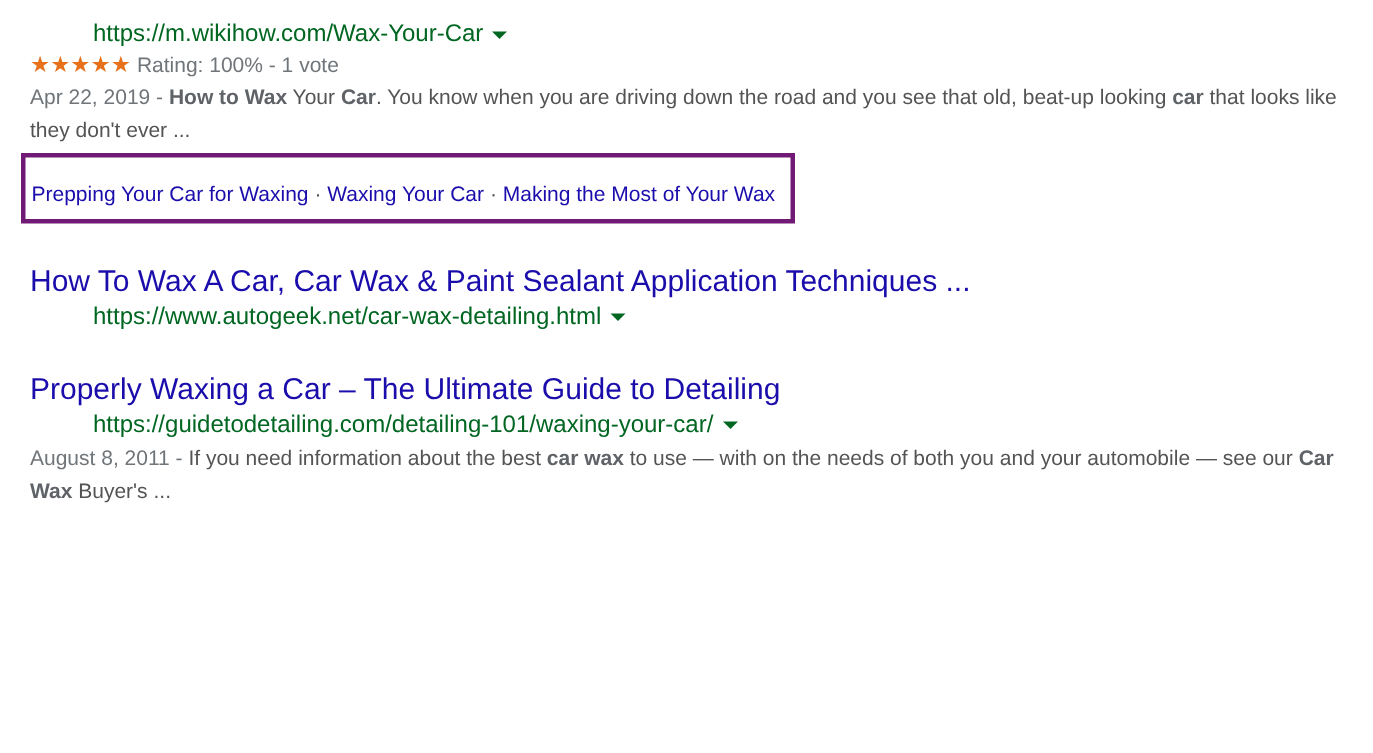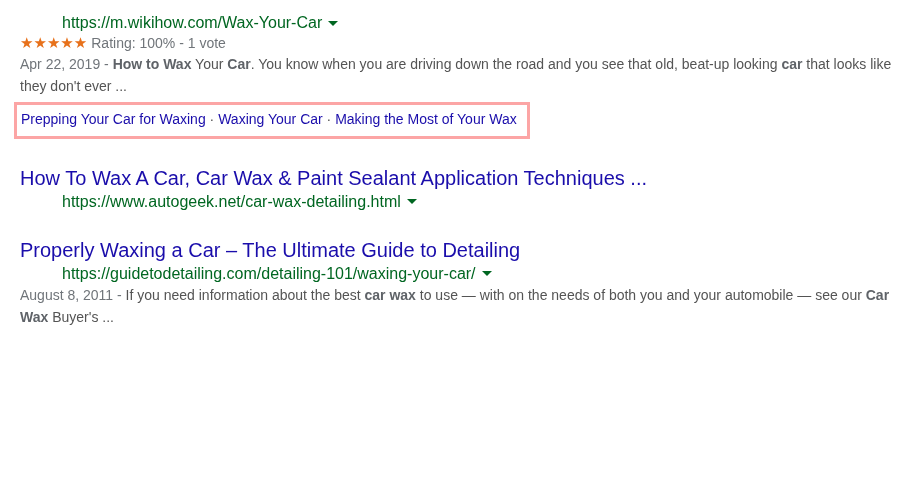--- a/index.html
+++ b/index.html
@@ -50,22 +50,22 @@
       font-size: 14px;
       line-height: 1.57;
     }
     .snippet .date { color: #70757a; }
     .snippet b { color: #5f6368; font-weight: bold; }
     .sitelinks {
       margin-top: 4px;
       font-size: 14px;
       line-height: 1.5;
       display: inline-block;
-      border: 3px solid #fca5a5;
-      padding: 4px 10px 6px 4px;
+      border: 3px solid #701a75;
+      padding: 14px 10px 6px 4px;
       margin-left: -6px;
     }
     .sitelink {
       color: #1a0dab;
       cursor: pointer;
     }
     .sep { color: #545454; }
   </style>
 </head>
 <body>

